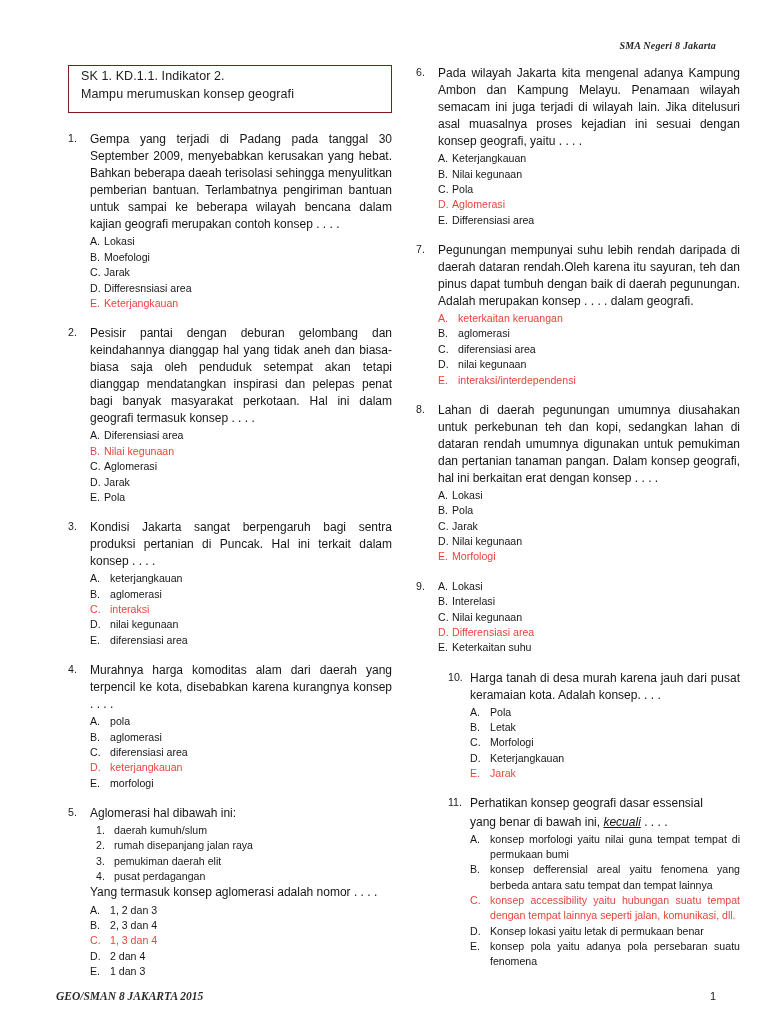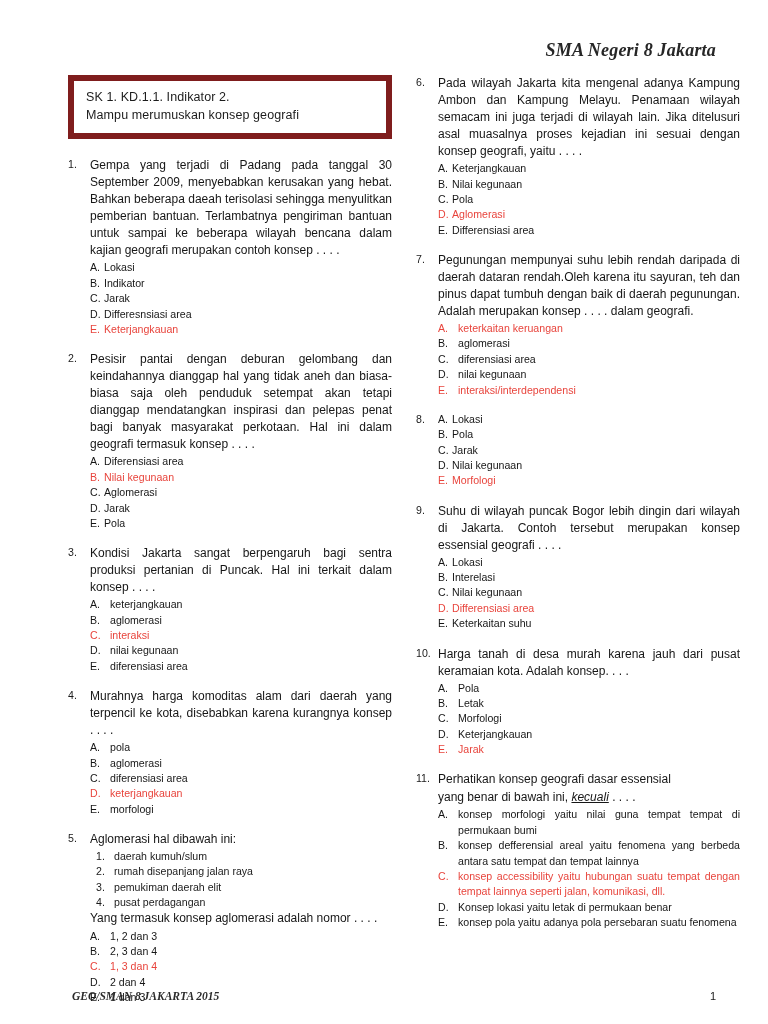--- a/index.html
+++ b/index.html
@@ -22,21 +22,21 @@
     box-sizing: border-box;
     padding: 40px 52px 0 68px;
   }
 
   
   .school-line {
     text-align: right;
     font-family: "Liberation Serif", serif;
     font-style: italic;
     font-weight: 700;
-    font-size: 18px;
+    font-size: 10px;
     letter-spacing: 0.2px;
     color: #262626;
     margin: 0 0 14px 0;
   }
   .doc-title {
     font-size: 16.5px;
     font-weight: 700;
     line-height: 1.28;
     letter-spacing: 0.1px;
     color: #111;
@@ -50,22 +50,22 @@
     gap: 24px;
     align-items: flex-start;
   }
   .col {
     width: 324px;
     flex: 0 0 324px;
   }
 
   
   .sk-box {
-    border: 6px solid #7f1d1d;
-    padding: 7px 10px 9px 12px;
+    border: 1px solid #7f1d1d;
+    padding: 1px 10px 9px 12px;
     margin-bottom: 18px;
     background: #fff;
   }
   .sk-box div {
     font-size: 12.5px;
     line-height: 1.45;
     color: #1c1c1c;
     letter-spacing: 0.1px;
   }
 
@@ -73,21 +73,21 @@
   .q {
     display: flex;
     margin-bottom: 14px;
   }
   .q-num {
     flex: 0 0 22px;
     font-size: 10.6px;
     line-height: 1.42;
     padding-top: 0px;
   }
-  .q-num.wide { flex: 0 0 22px; }
+  .q-num.wide { flex: 0 0 22px; margin-left: 32px; }
   .q-body { flex: 1 1 auto; }
   .q-stem {
     font-size: 12px;
     line-height: 1.42;
     text-align: justify;
     margin: 0 0 1px 0;
     color: #161616;
   }
   .q-stem.nojust { text-align: left; }
   .kecuali { font-style: italic; text-decoration: underline; }
@@ -113,21 +113,21 @@
   .opt .lt { flex: 0 0 20px; }
   .opt .tx { flex: 1 1 auto; }
   .opt.justify .tx { text-align: justify; }
   .opt.red { color: #E8443C; }
   
   .opt.tight .lt { flex: 0 0 14px; }
 
   
   .footer {
     position: absolute;
-    left: 72px;
+    left: 56px;
     right: 52px;
     bottom: 22px;
     display: flex;
     justify-content: space-between;
     align-items: center;
     font-family: "Liberation Serif", serif;
     font-style: italic;
     font-weight: 700;
     font-size: 11.5px;
     color: #2b2b2b;
@@ -161,21 +161,21 @@
         <div class="q-num">1.</div>
         <div class="q-body">
           <p class="q-stem">Gempa yang terjadi di Padang pada tanggal 30 September 2009, menyebabkan kerusakan yang hebat. Bahkan beberapa daeah terisolasi sehingga menyulitkan pemberian bantuan. Terlambatnya pengiriman bantuan untuk sampai ke beberapa wilayah bencana dalam  kajian geografi merupakan contoh konsep . . . .</p>
           <ul class="opts">
             <li class="opt tight">
                 <span class="lt">A.</span>
                 <span class="tx">Lokasi</span>
               </li>
             <li class="opt tight">
                 <span class="lt">B.</span>
-                <span class="tx">Indikator</span>
+                <span class="tx">Moefologi</span>
               </li>
             <li class="opt tight">
                 <span class="lt">C.</span>
                 <span class="tx">Jarak</span>
               </li>
             <li class="opt tight">
                 <span class="lt">D.</span>
                 <span class="tx">Differesnsiasi area</span>
               </li>
             <li class="opt tight red">
@@ -379,20 +379,21 @@
                 <span class="lt">E.</span>
                 <span class="tx">interaksi/interdependensi</span>
               </li>
           </ul>
         </div>
       </div>
 
       <div class="q">
         <div class="q-num">8.</div>
         <div class="q-body">
+          <p class="q-stem">Lahan di daerah pegunungan umumnya diusahakan untuk perkebunan teh dan kopi, sedangkan lahan di dataran rendah umumnya digunakan untuk pemukiman dan pertanian tanaman pangan. Dalam konsep geografi, hal ini berkaitan erat dengan konsep . . . .</p>
           <ul class="opts">
             <li class="opt tight">
                 <span class="lt">A.</span>
                 <span class="tx">Lokasi</span>
               </li>
             <li class="opt tight">
                 <span class="lt">B.</span>
                 <span class="tx">Pola</span>
               </li>
             <li class="opt tight">
@@ -407,21 +408,20 @@
                 <span class="lt">E.</span>
                 <span class="tx">Morfologi</span>
               </li>
           </ul>
         </div>
       </div>
 
       <div class="q">
         <div class="q-num">9.</div>
         <div class="q-body">
-          <p class="q-stem">Suhu di wilayah puncak Bogor lebih dingin  dari wilayah di Jakarta. Contoh tersebut merupakan konsep essensial geografi . . . .</p>
           <ul class="opts">
             <li class="opt tight">
                 <span class="lt">A.</span>
                 <span class="tx">Lokasi</span>
               </li>
             <li class="opt tight">
                 <span class="lt">B.</span>
                 <span class="tx">Interelasi</span>
               </li>
             <li class="opt tight">

